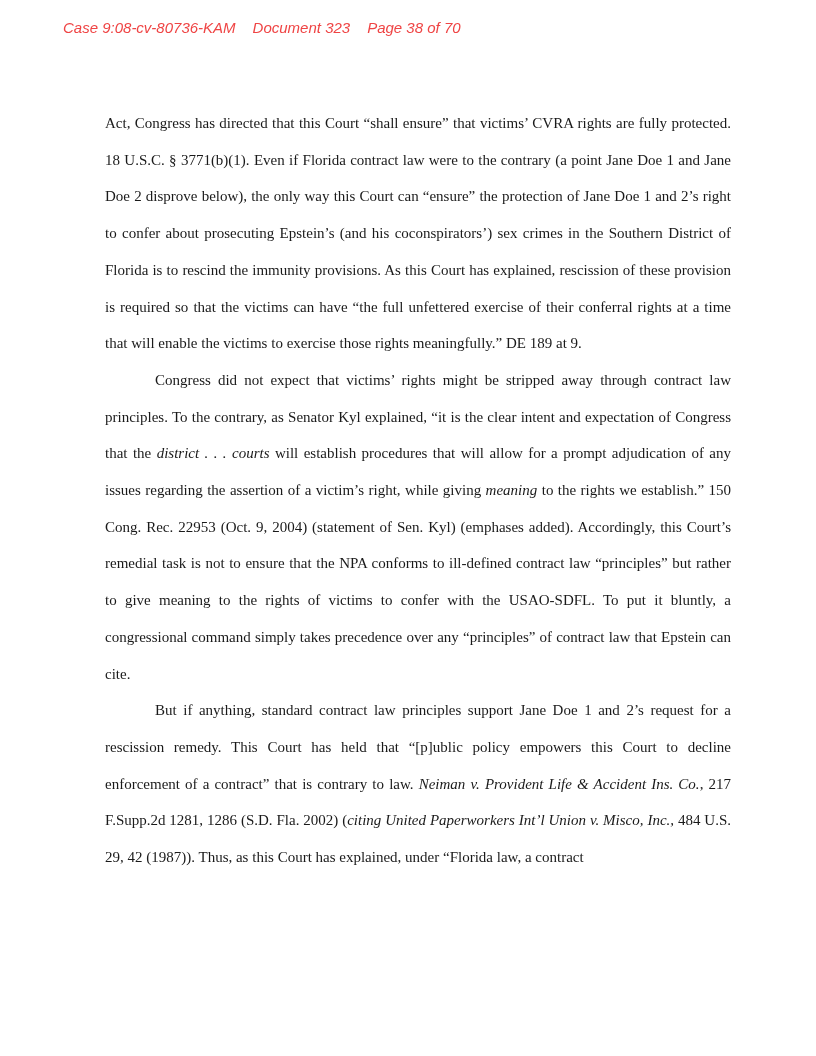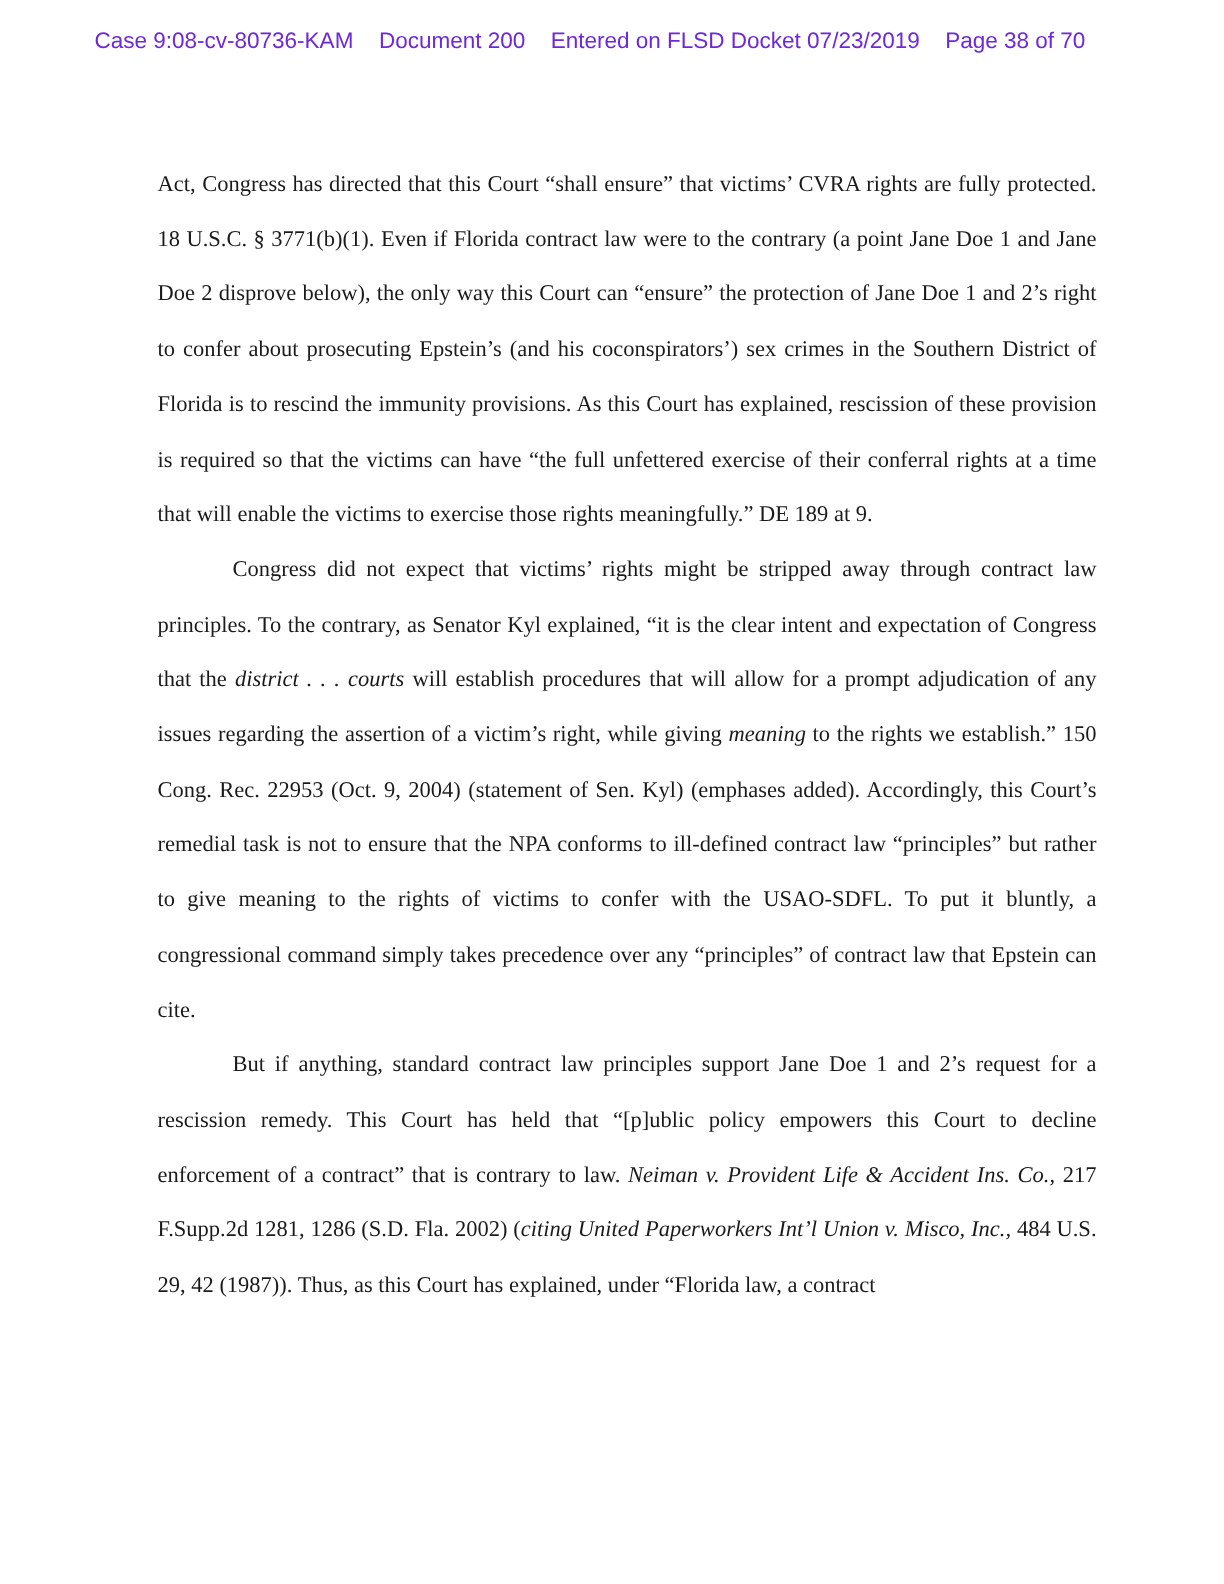--- a/index.html
+++ b/index.html
@@ -53,24 +53,23 @@
     width: 100%;
     text-align: center;
     font-size: 16px;
   }
 </style>
 </head>
 <body>
 
 <div class="page">
 
-  <header class="case-header" style="color: #6d28d9;">
+  <header class="case-header" style="color: #ef4444; font-style: italic;">
     <span>Case 9:08-cv-80736-KAM</span>
-    <span>Document 200</span>
-    <span>Entered on FLSD Docket 07/23/2019</span>
+    <span>Document 323</span>
     <span>Page 38 of 70</span>
   </header>
 
   <main class="doc-body">
     <p><span>Act, Congress has directed that this Court “shall ensure” that victims’ CVRA rights are fully protected.  18 U.S.C. § 3771(b)(1).  Even if Florida contract law were to the contrary (a point Jane Doe 1 and Jane Doe 2 disprove below), the only way this Court can “ensure” the protection of Jane Doe 1 and 2’s right to confer about prosecuting Epstein’s (and his coconspirators’) sex crimes in the Southern District of Florida is to rescind the immunity provisions.  As this Court has explained, rescission of these provision is required so that the victims can have “the full unfettered exercise of their conferral rights at a time that will enable the victims to exercise those rights meaningfully.”  DE 189 at 9.</span></p>
     <p class="indent"><span>Congress did not expect that victims’ rights might be stripped away through contract law principles.  To the contrary, as Senator Kyl explained, “it is the clear intent and expectation of Congress that the </span><span class="italic">district . . . courts</span><span> will establish procedures that will allow for a prompt adjudication of any issues regarding the assertion of a victim’s right, while giving </span><span class="italic">meaning</span><span> to the rights we establish.” 150 Cong. Rec. 22953 (Oct. 9, 2004) (statement of Sen. Kyl) (emphases added).   Accordingly, this Court’s remedial task is not to ensure that the NPA conforms to ill-defined contract law “principles” but rather to give meaning to the rights of victims to confer with the USAO-SDFL.  To put it bluntly, a congressional command simply takes precedence over any “principles” of contract law that Epstein can cite.</span></p>
     <p class="indent"><span>But if anything, standard contract law principles support Jane Doe 1 and 2’s request for a rescission remedy. This Court has held that “[p]ublic policy empowers this Court to decline enforcement of a contract” that is contrary to law.  </span><span class="italic">Neiman v. Provident Life &amp; Accident Ins. Co.</span><span>, 217 F.Supp.2d 1281, 1286 (S.D. Fla. 2002) (</span><span class="italic">citing United Paperworkers Int’l Union v. Misco, Inc.,</span><span> 484 U.S. 29, 42 (1987)).  Thus, as this Court has explained, under “Florida law, a contract</span></p>
   </main>
 
 

